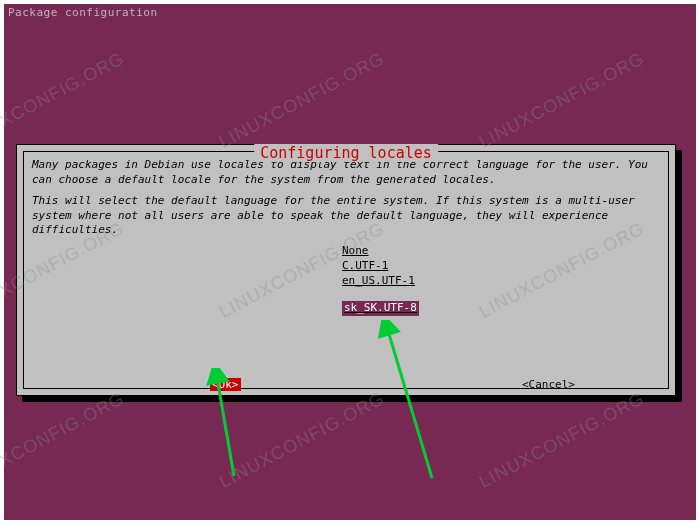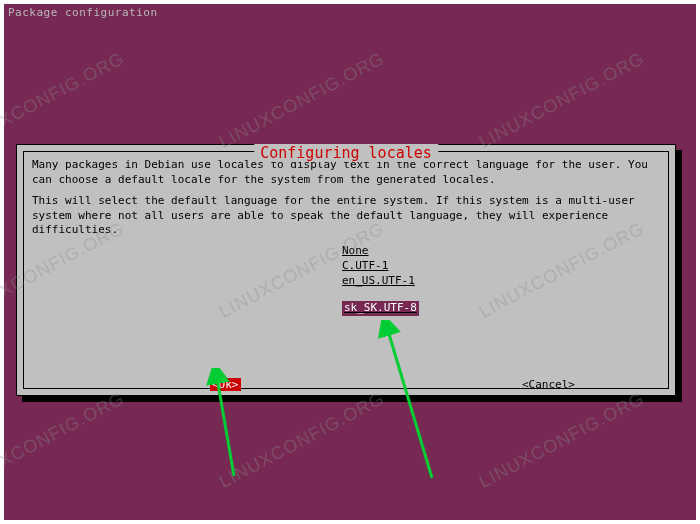--- a/index.html
+++ b/index.html
@@ -70,20 +70,21 @@
       text-align: right;
     }
     .dialog-content {
       padding: 6px 8px;
       line-height: 1.35;
       color: #000000;
     }
     .para {
       margin-bottom: 6px;
       white-space: pre-wrap;
+      font-style: italic;
     }
     .options {
       margin-top: 6px;
       margin-left: 310px;
       line-height: 1.35;
       text-decoration: underline;
     }
     .opt {
       display: block;
       width: fit-content;

